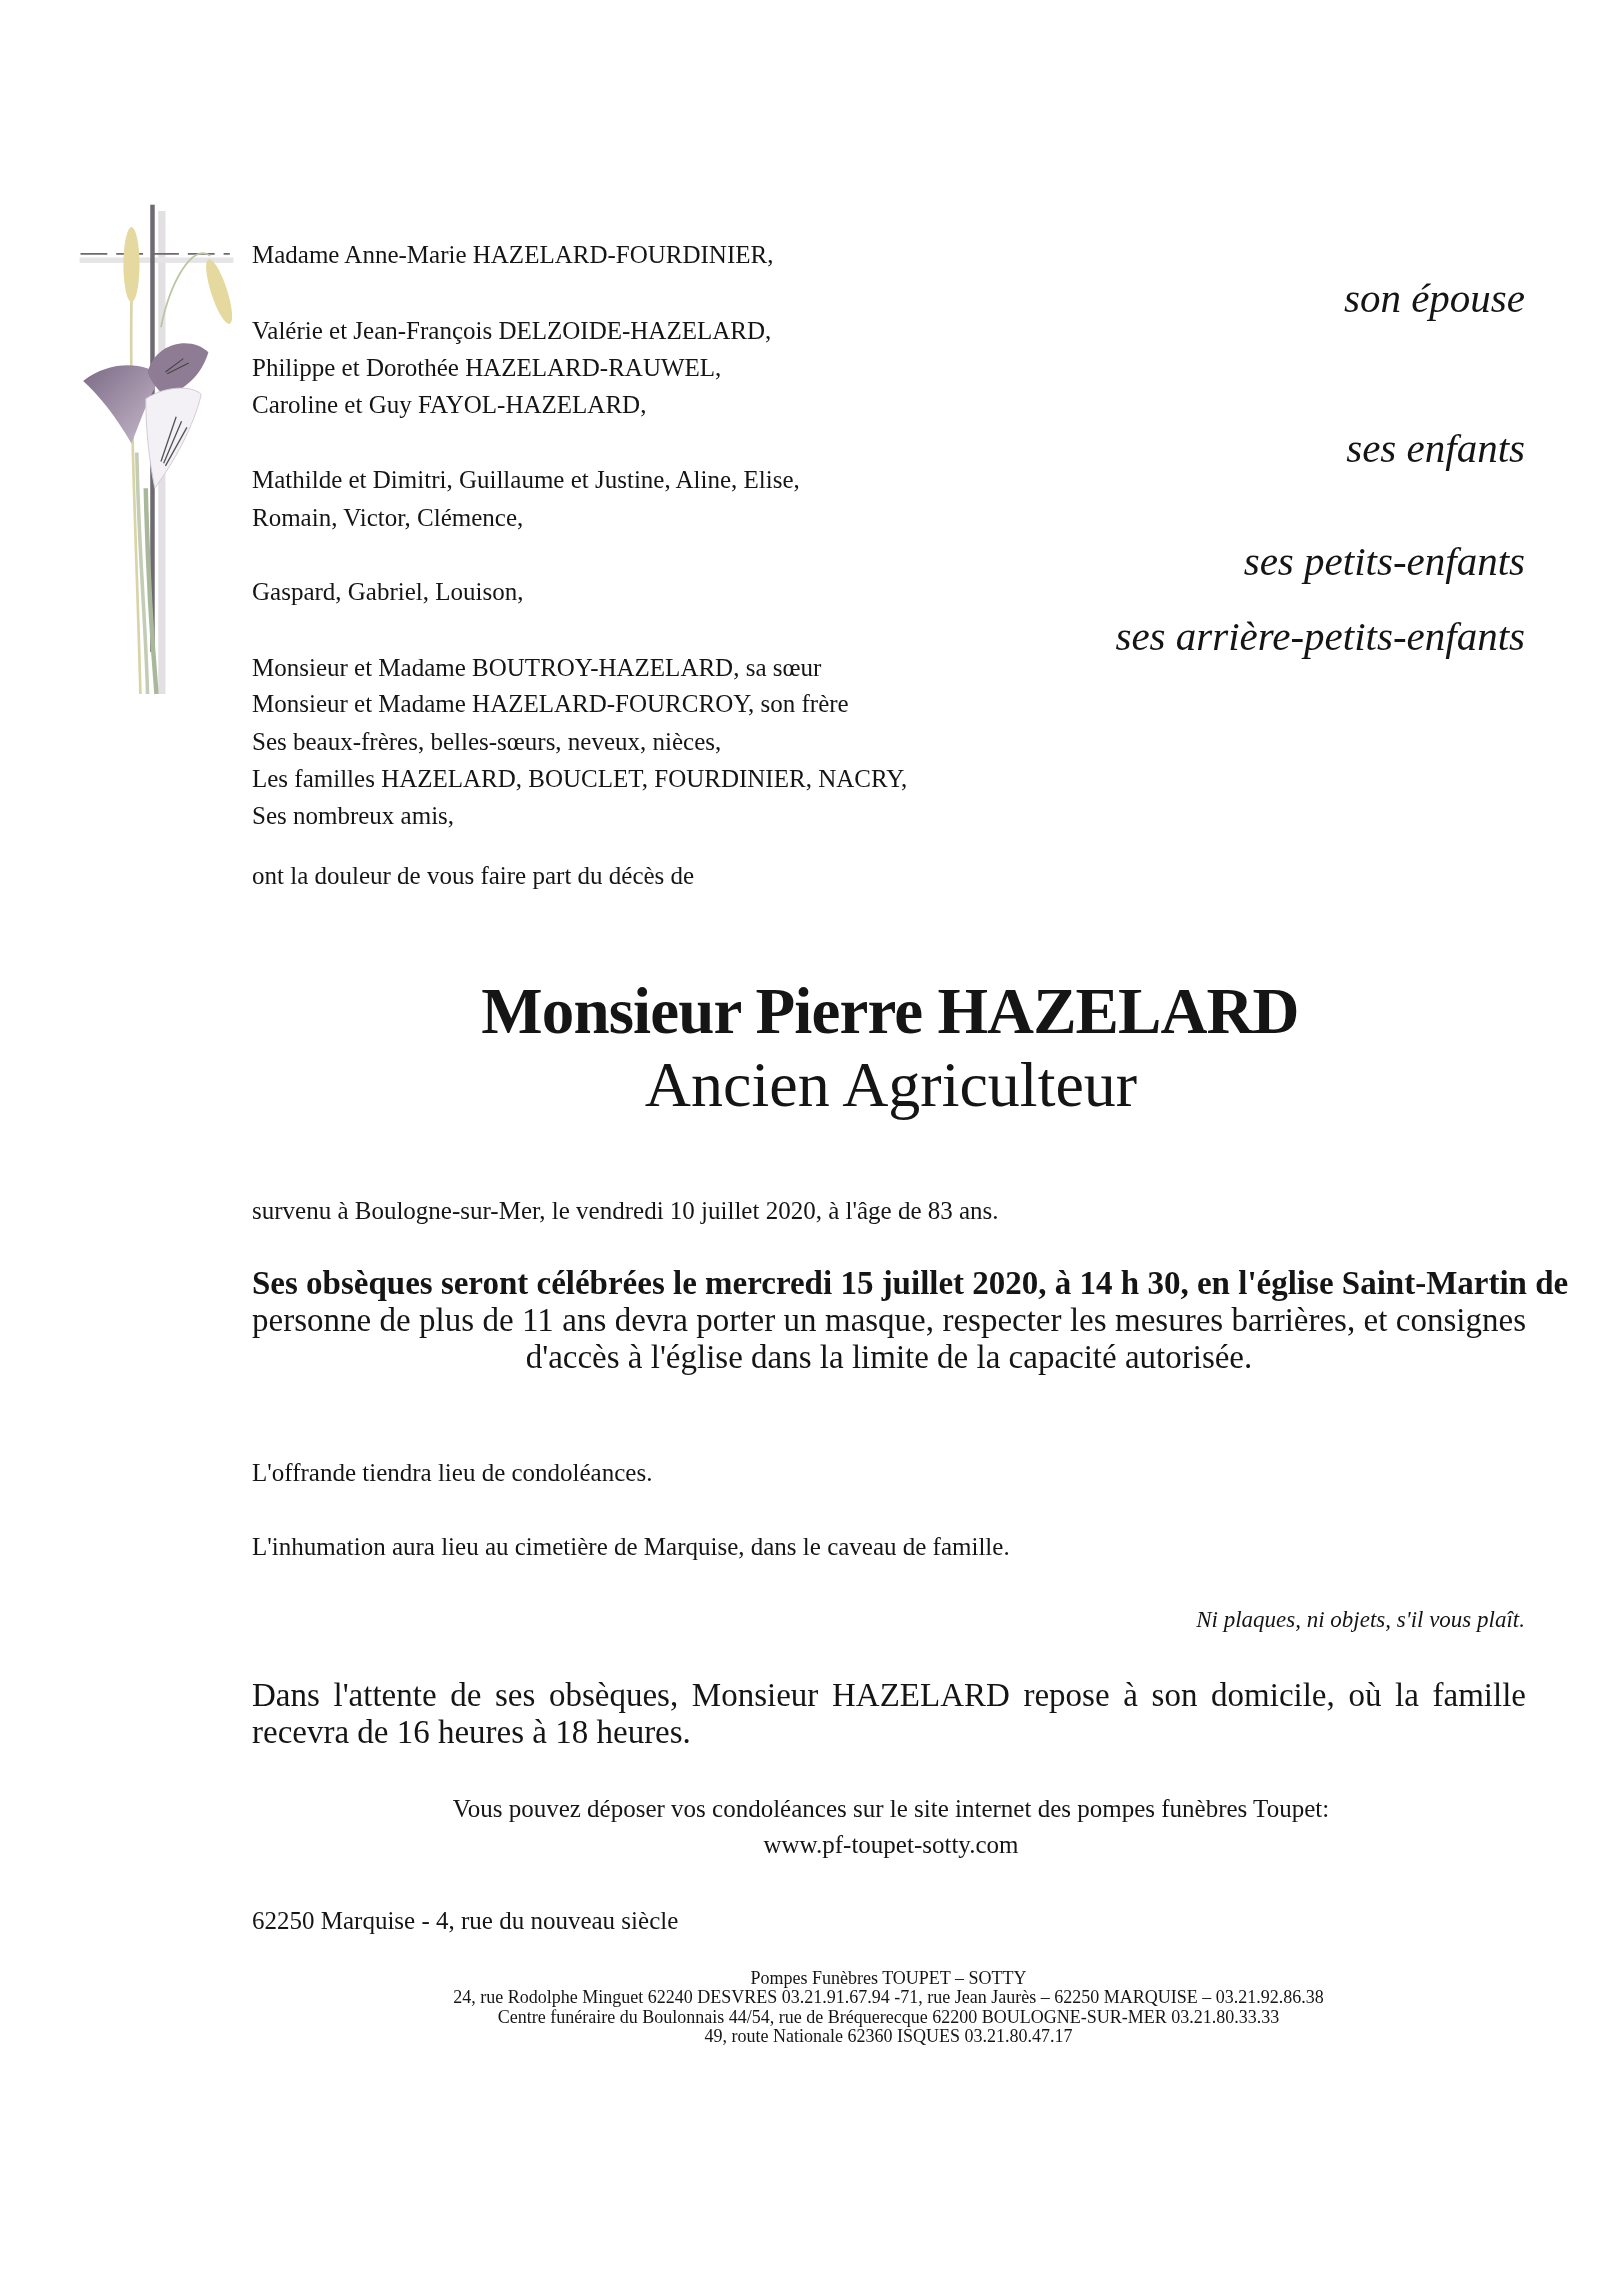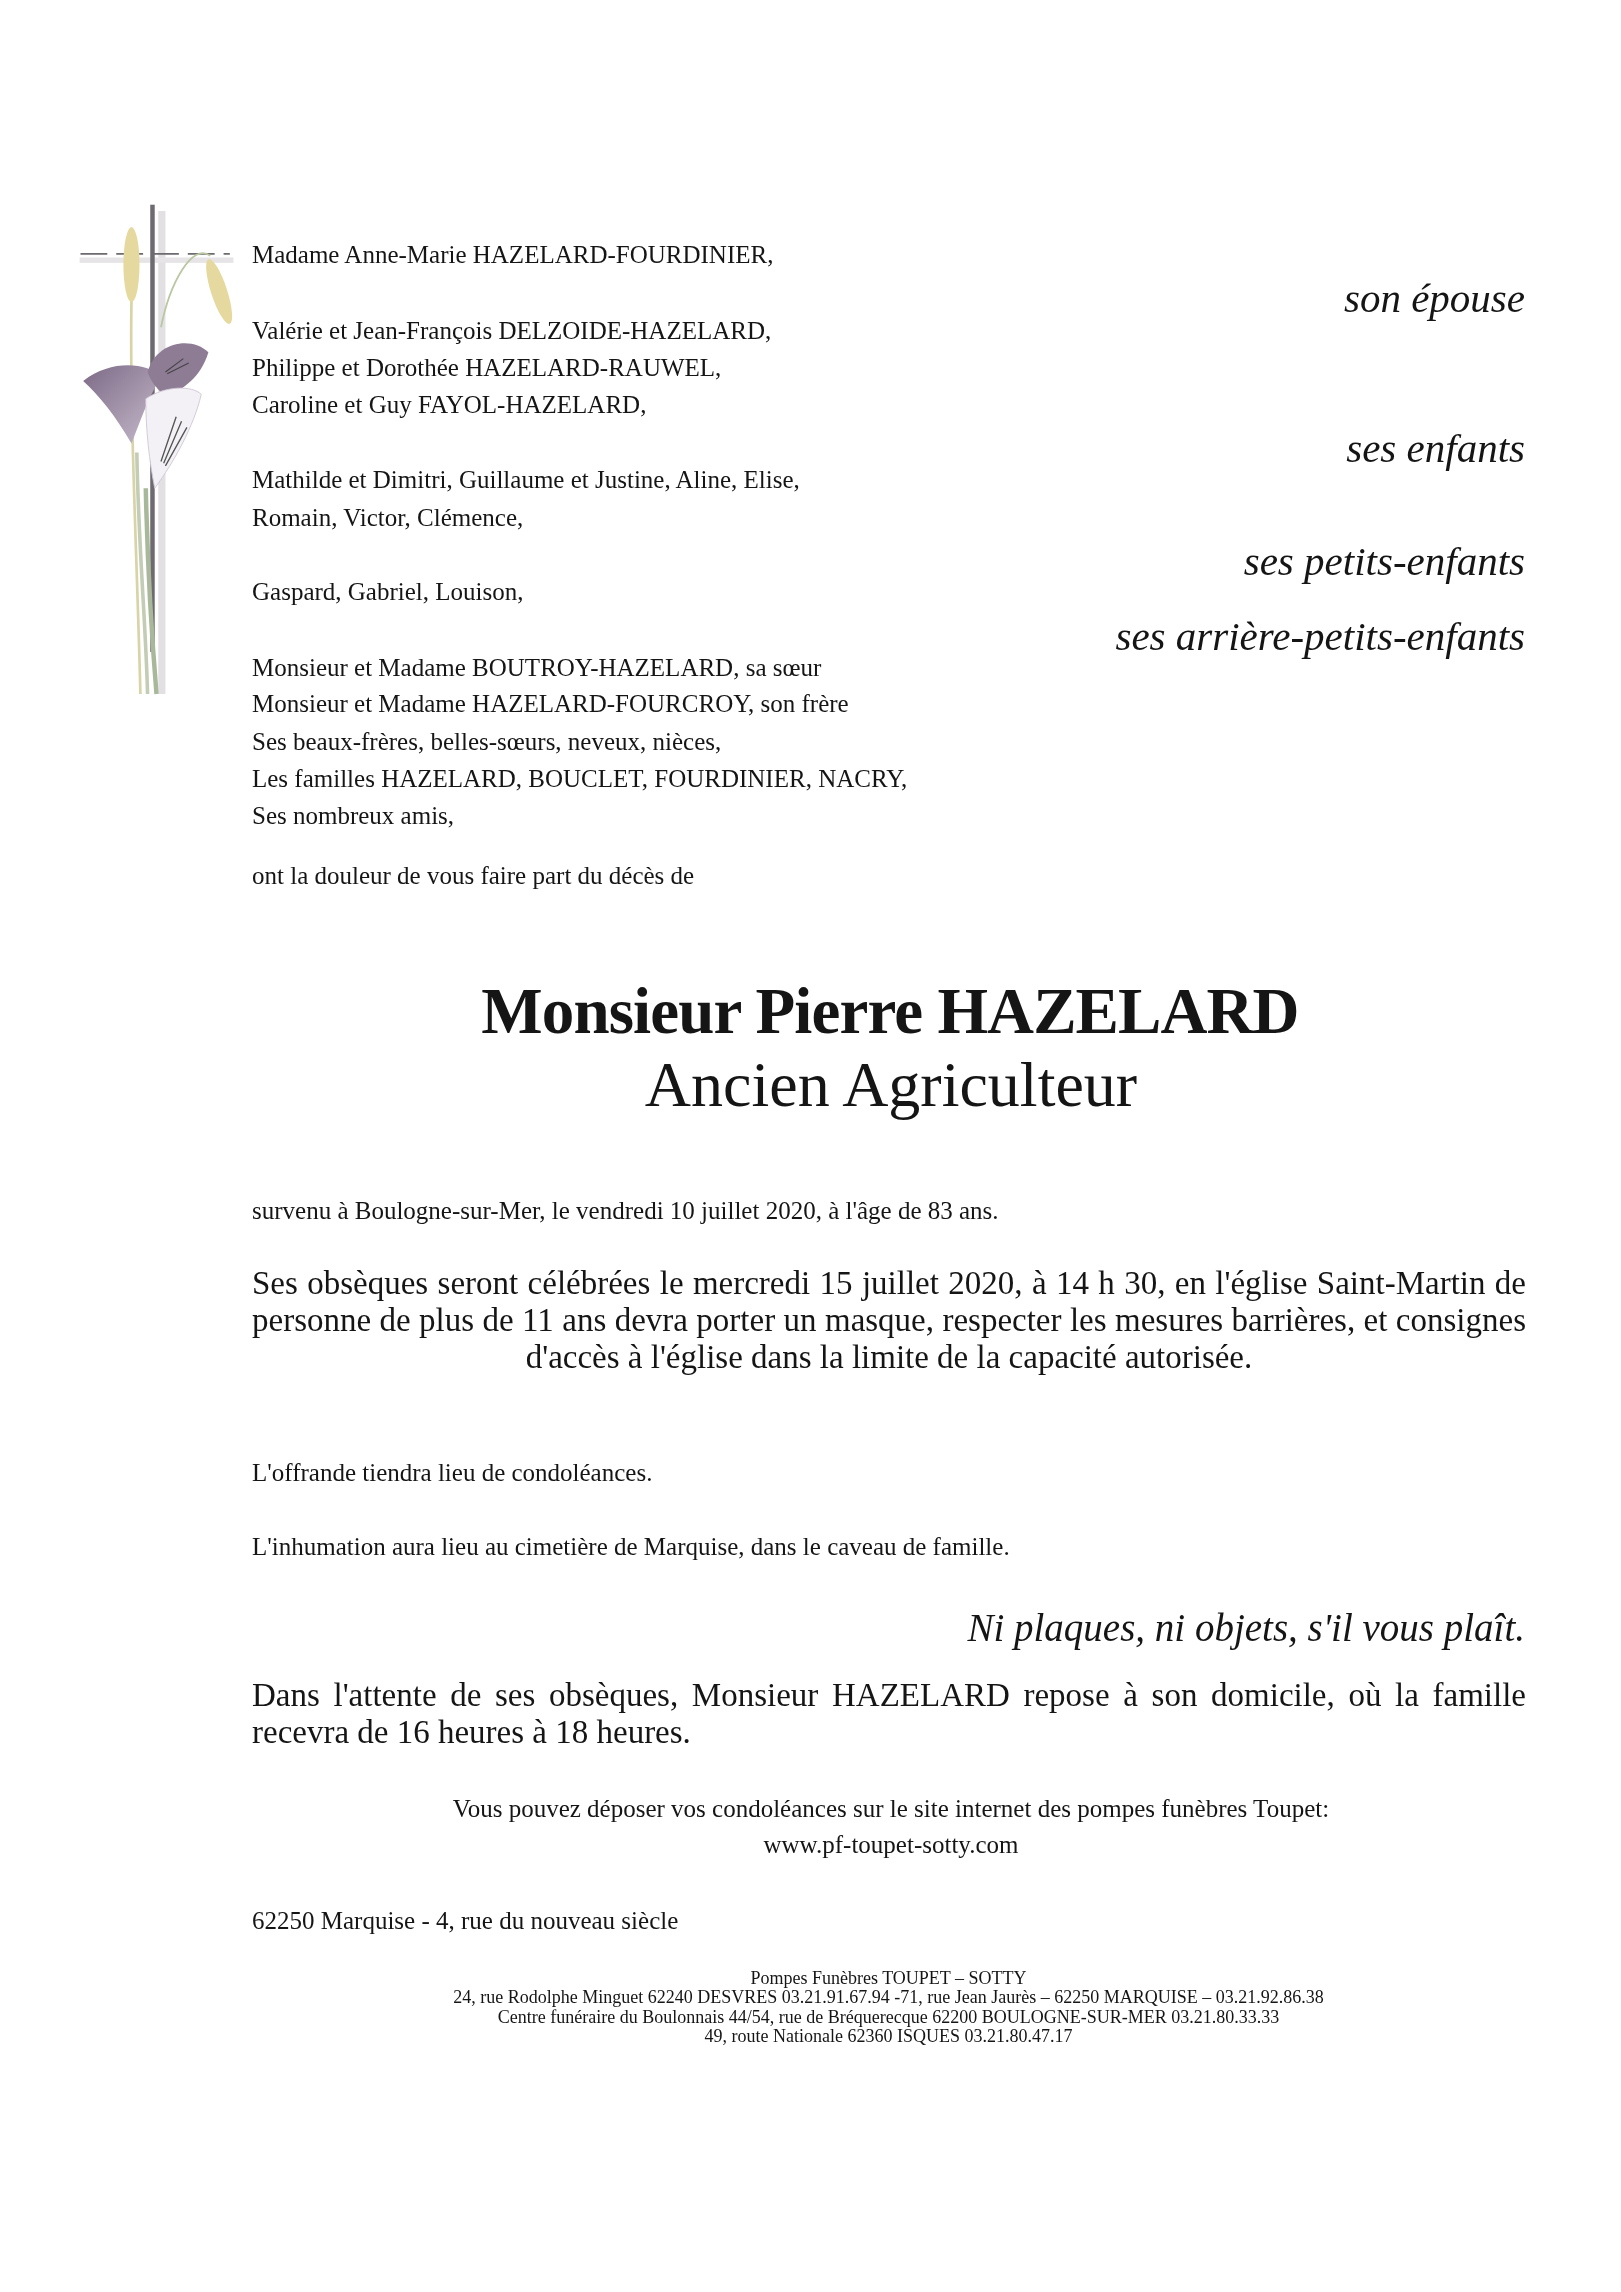--- a/index.html
+++ b/index.html
@@ -7,21 +7,21 @@
          font-family: "Liberation Serif", "DejaVu Serif", serif; color: #151515; }
   .ln { position: absolute; white-space: nowrap; line-height: 1; }
   .body36 { font-size: 25px; }
   .left { left: 252px; }
   .rel { font-style: italic; font-size: 41px; right: 96px; text-align: right; }
   .name { font-weight: bold; font-size: 65px; left: 0; width: 1780px; text-align: center; letter-spacing: -0.9px; }
   .title { font-size: 64px; left: 0; width: 1782px; text-align: center; }
   .just { position: absolute; left: 252px; width: 1274px; font-size: 33px; line-height: 37px; text-align: justify; }
   .center { left: 0; width: 1782px; text-align: center; }
   .foot { font-size: 18px; left: 0; width: 1777px; text-align: center; }
-  .right-it { font-style: italic; font-size: 39px; right: 96px; }
+  .right-it { font-style: italic; font-size: 23px; right: 96px; }
   #emblem { position: absolute; left: 76px; top: 193px; width: 161px; height: 510px; }
 </style>
 </head>
 <body>
 
 <svg id="emblem" viewBox="0 0 180 570">
   <defs>
     <linearGradient id="lily" x1="0" y1="0" x2="1" y2="1">
       <stop offset="0" stop-color="#7d6a86"></stop>
       <stop offset="1" stop-color="#c8bccd"></stop>
@@ -73,21 +73,21 @@
 </div>
 
 <div class="ln body36 left" style="top:863px">ont la douleur de vous faire part du décès de</div>
 
 <div class="ln name" style="top:979px">Monsieur Pierre HAZELARD</div>
 <div class="ln title" style="top:1053px">Ancien Agriculteur</div>
 
 <div class="ln body36 left" style="top:1198px">survenu à Boulogne-sur-Mer, le vendredi 10 juillet 2020, à l'âge de 83 ans.</div>
 
 <div class="just" style="top:1265px">
-  <div style="text-align:justify;text-align-last:justify;white-space:nowrap;">Ses obsèques seront célébrées le mercredi 15 juillet 2020, à 14 h 30, en l'église Saint-Martin de</div>
+  <div style="text-align:justify;text-align-last:justify;white-space:nowrap;font-weight:bold;">Ses obsèques seront célébrées le mercredi 15 juillet 2020, à 14 h 30, en l'église Saint-Martin de</div>
   <div style="text-align:justify;text-align-last:justify;">personne de plus de 11 ans devra porter un masque, respecter les mesures barrières, et consignes</div>
   <div style="text-align:center;">d'accès à l'église dans la limite de la capacité autorisée.</div>
 </div>
 
 <div class="ln body36 left" style="top:1460px">L'offrande tiendra lieu de condoléances.</div>
 <div class="ln body36 left" style="top:1534px">L'inhumation aura lieu au cimetière de Marquise, dans le caveau de famille.</div>
 <div class="ln right-it" style="top:1608px">Ni plaques, ni objets, s'il vous plaît.</div>
 
 <div class="just" style="top:1677px">
   <div style="text-align:justify;text-align-last:justify;">Dans l'attente de ses obsèques, Monsieur HAZELARD repose à son domicile, où la famille</div>

